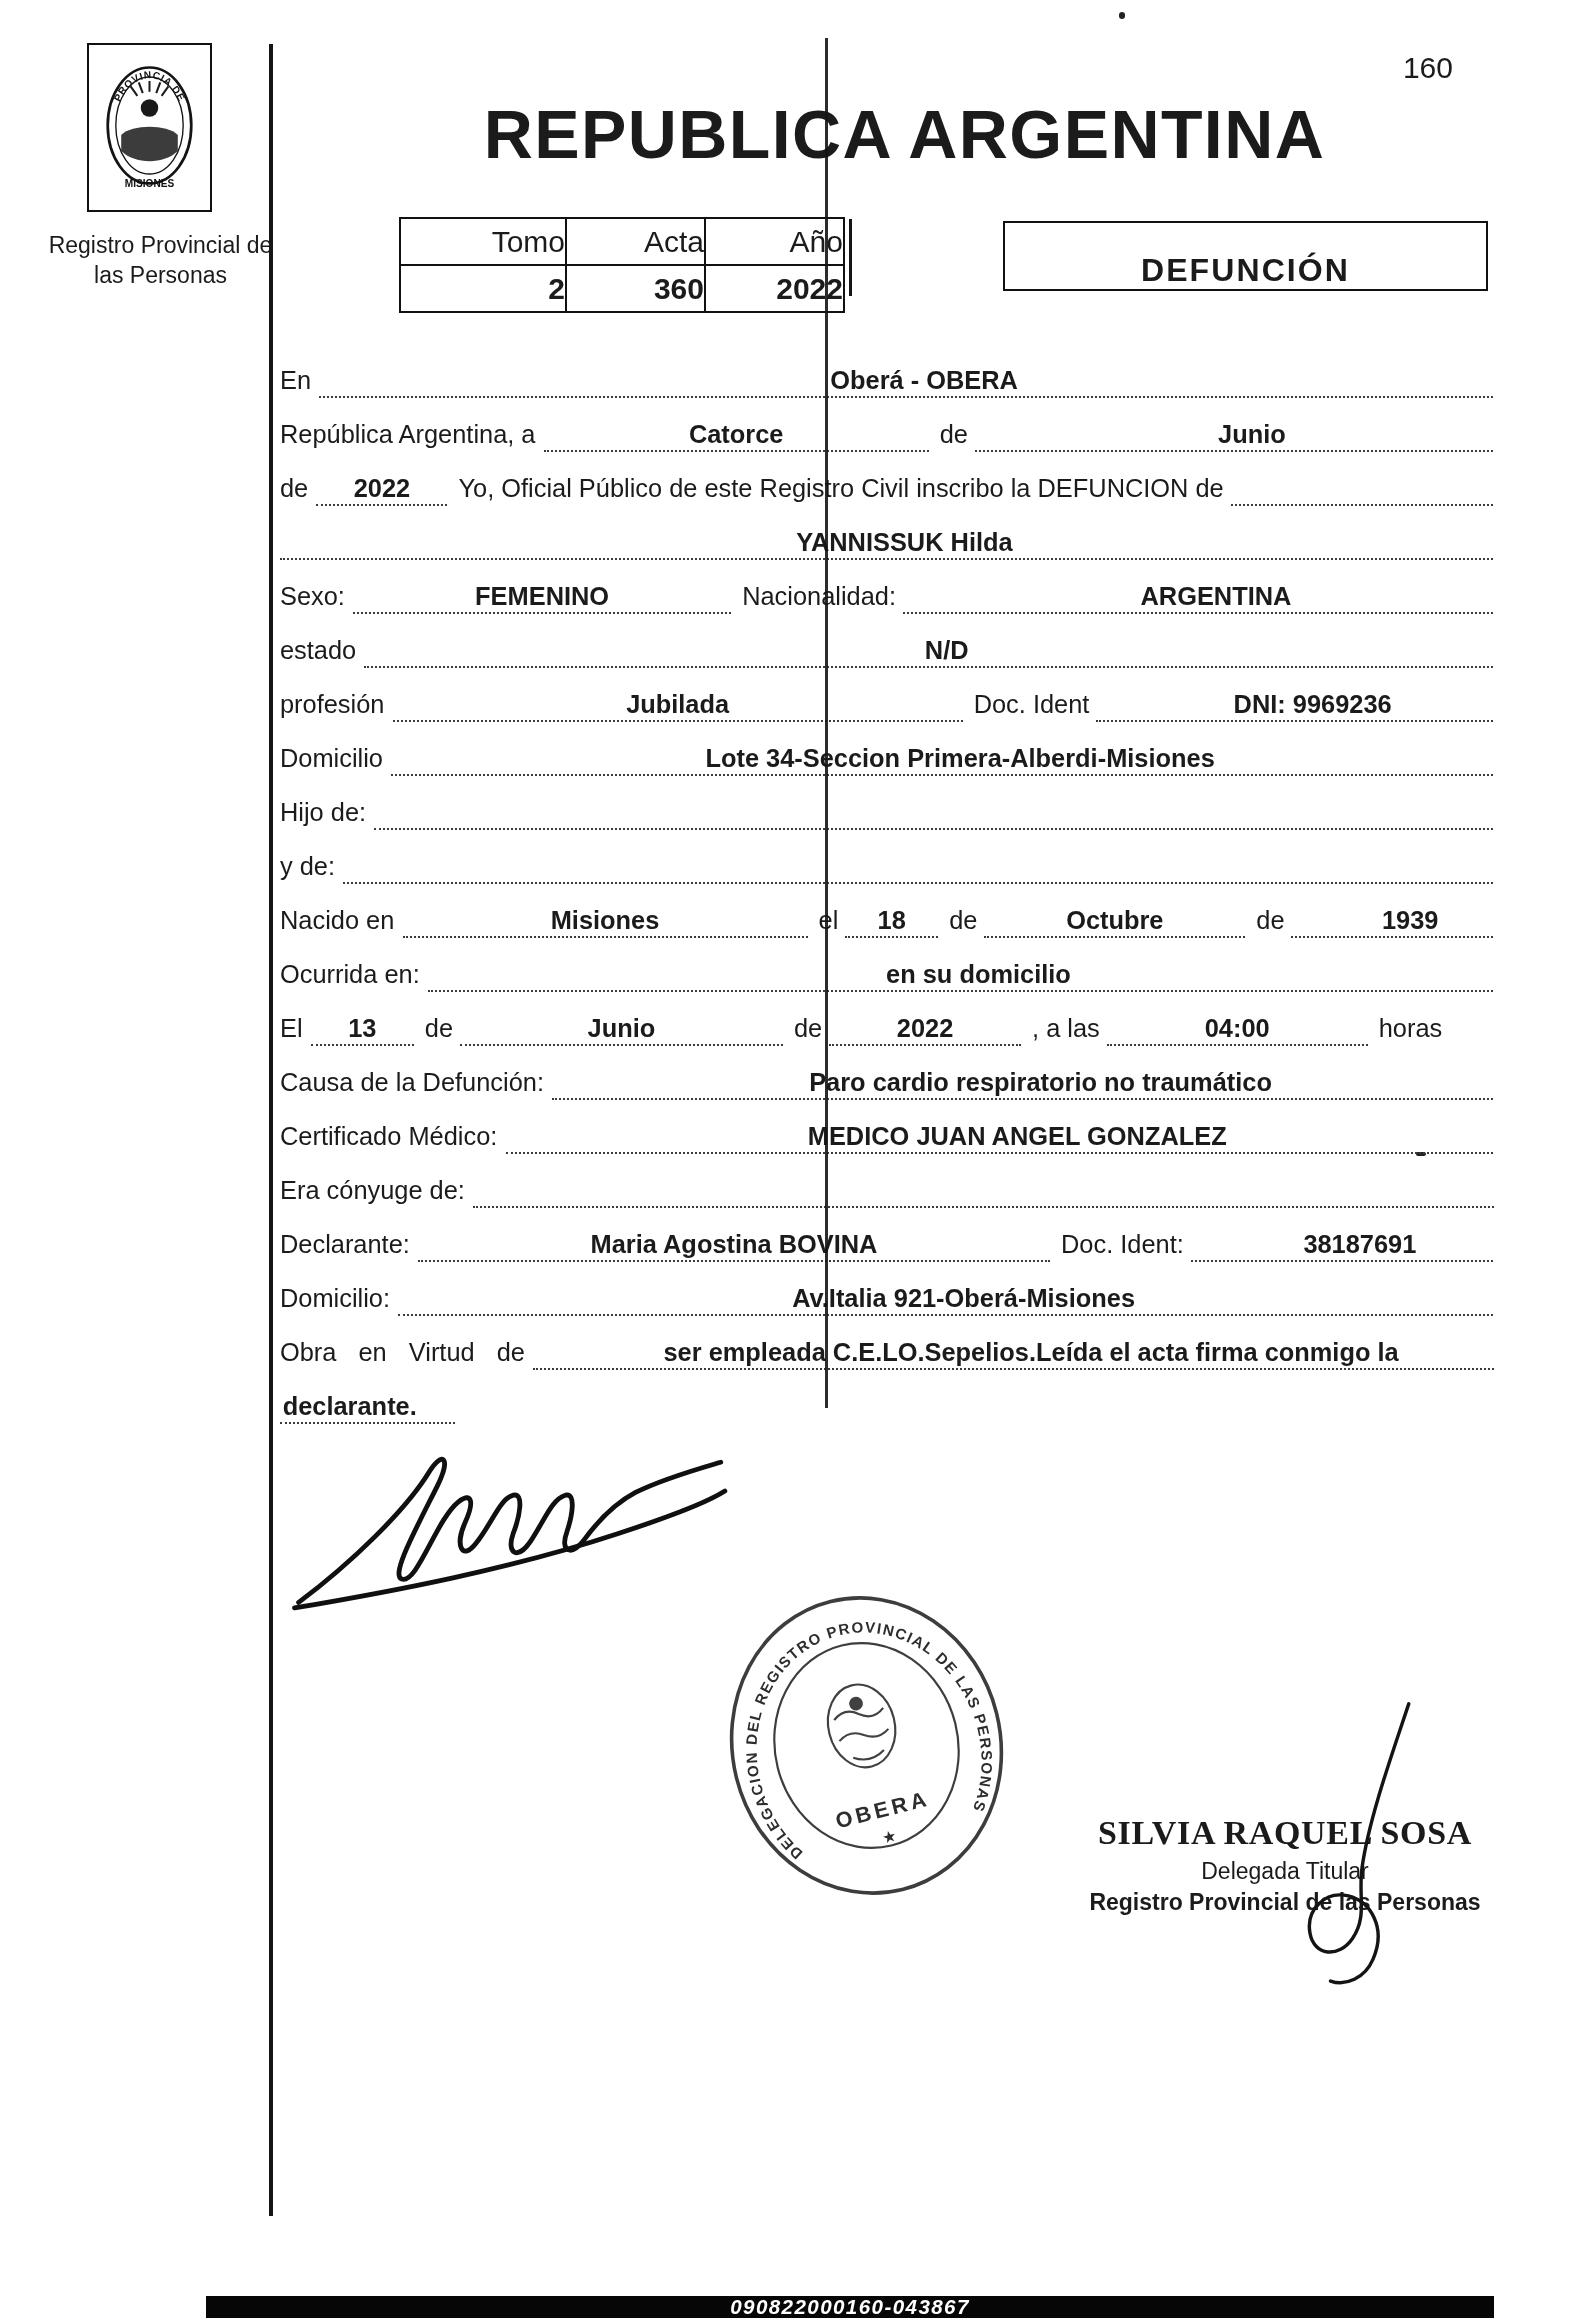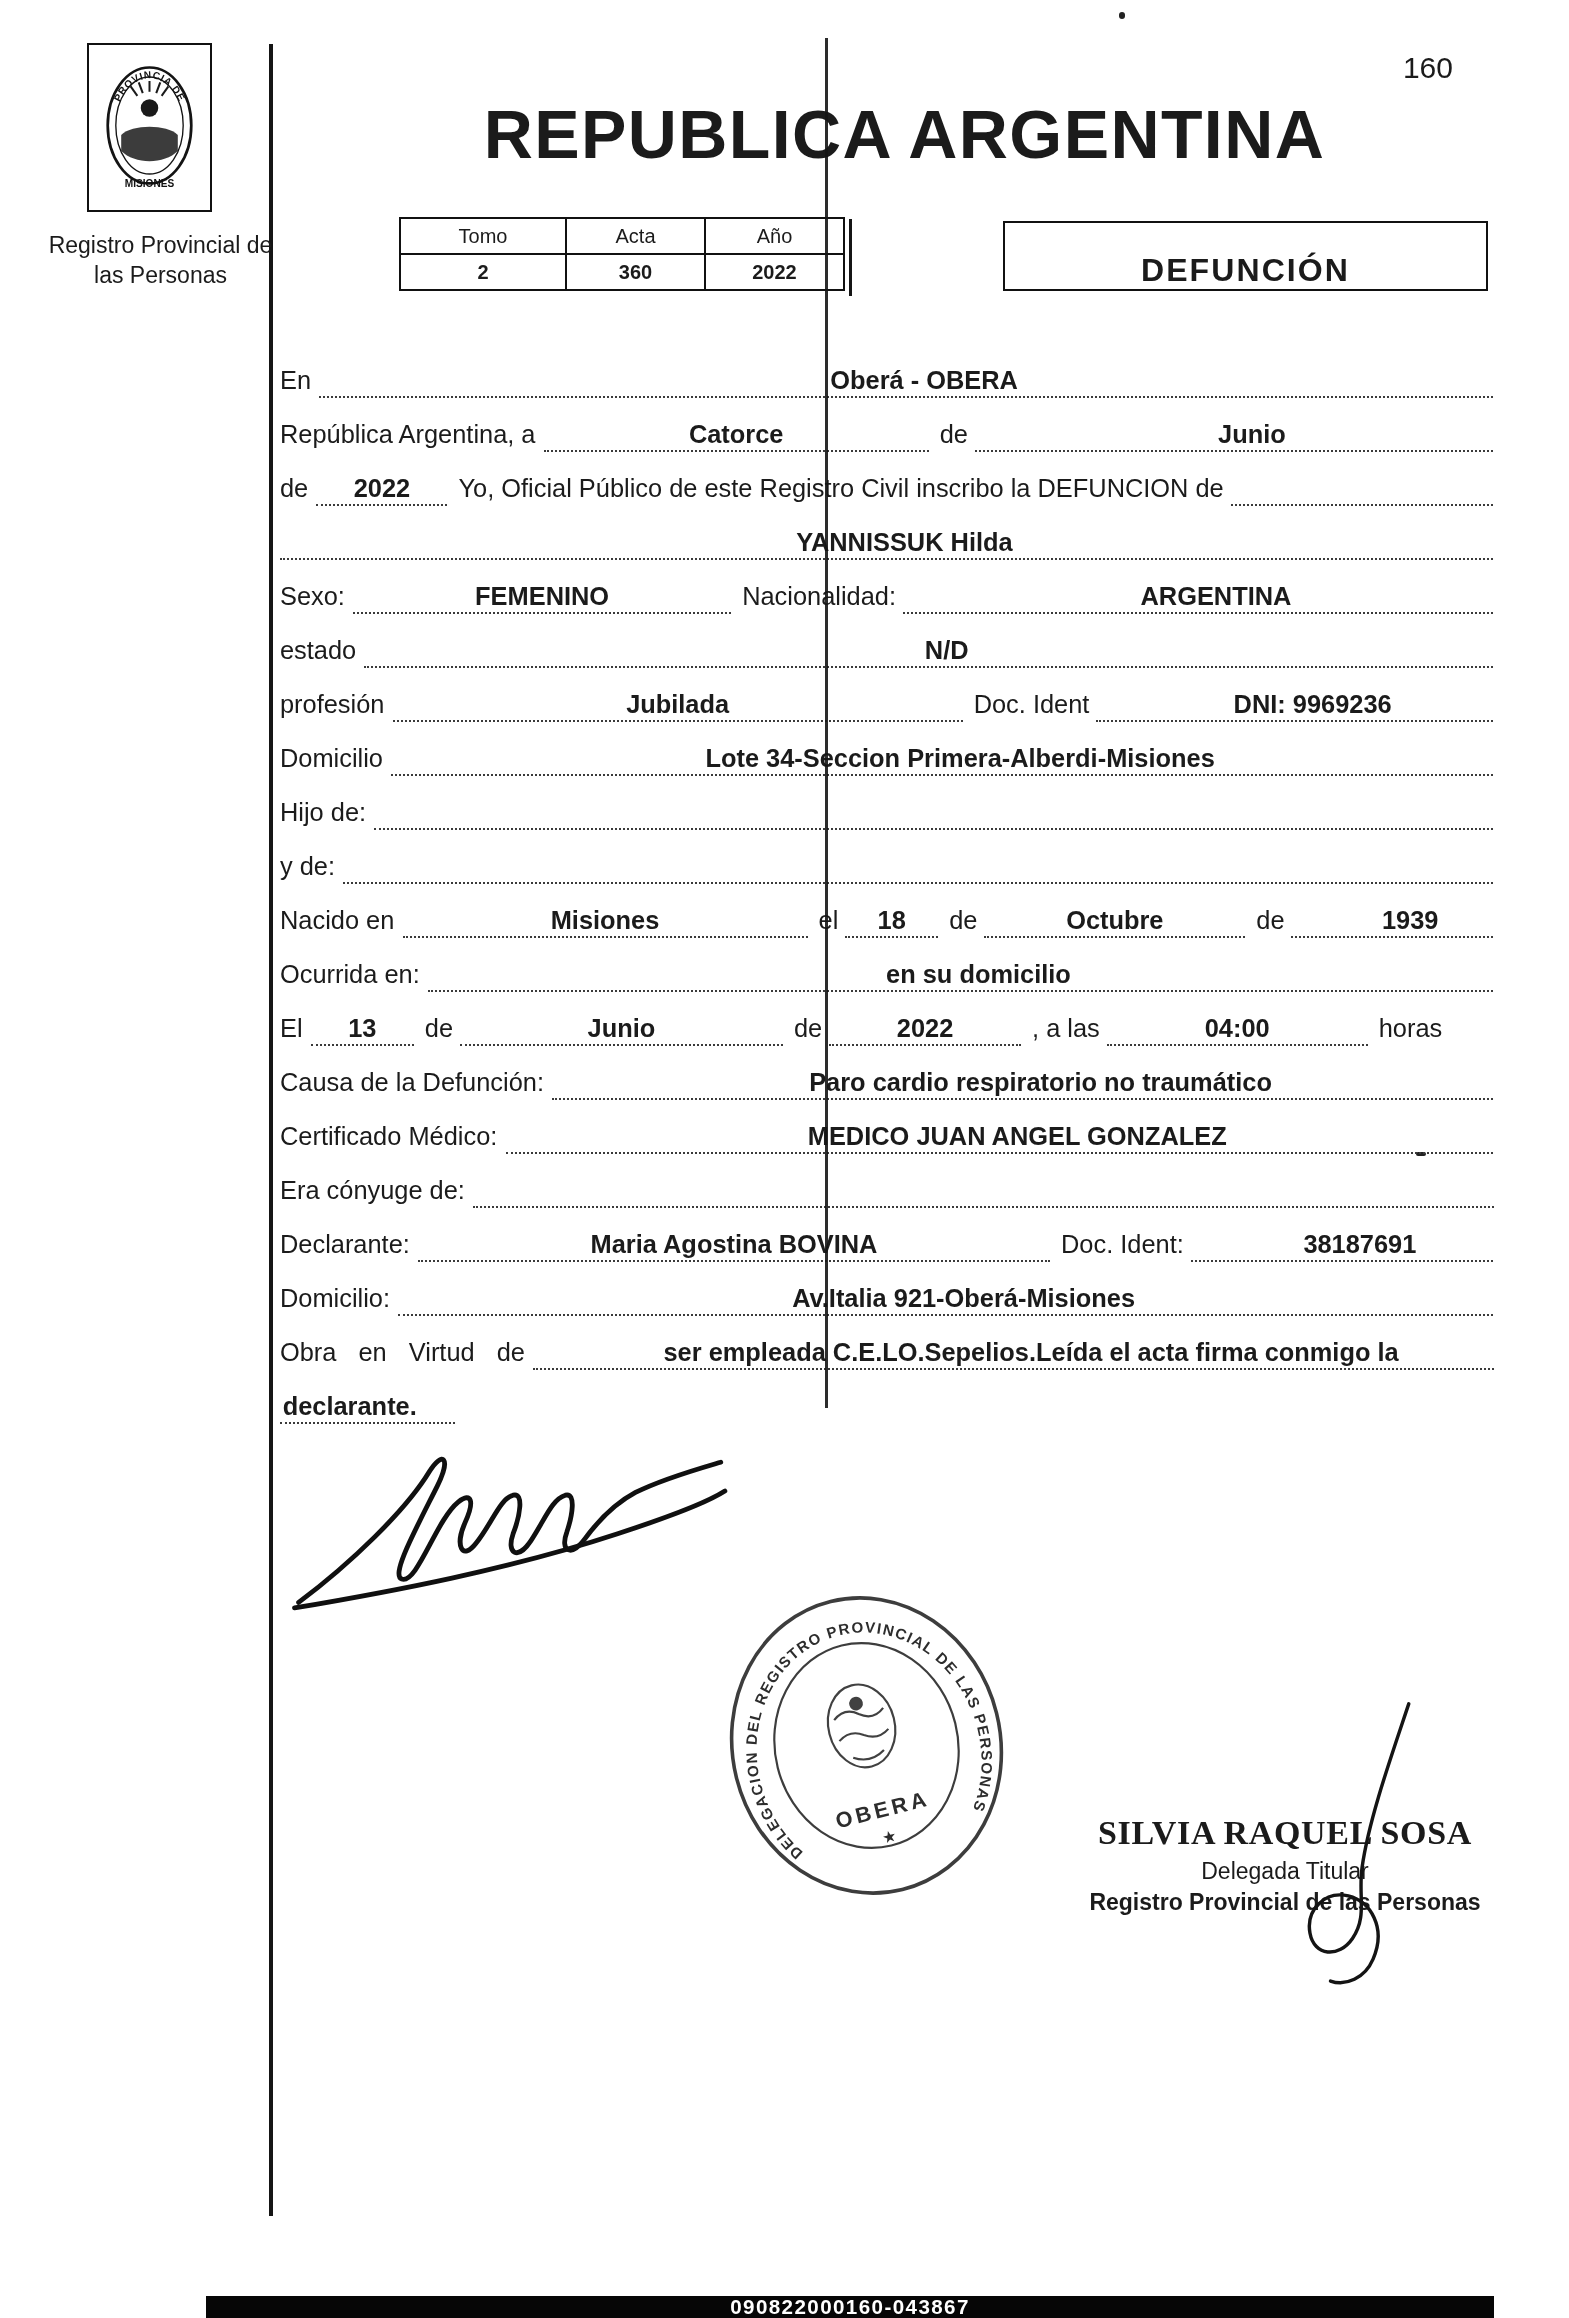--- a/index.html
+++ b/index.html
@@ -17,21 +17,21 @@
   .page-number{position:absolute;top:51px;right:41px;font-size:30px;}
 
   .seal-box{position:absolute;left:87px;top:43px;width:121px;height:165px;border:2.7px solid #111;
     display:flex;align-items:center;justify-content:center;}
   .org-name{position:absolute;left:40px;top:231px;width:241px;text-align:center;font-size:23px;line-height:1.3;}
 
   .title{position:absolute;left:280px;top:95px;width:1249px;text-align:center;
     font-size:68px;font-weight:bold;letter-spacing:1.4px;margin:0;}
 
   .rec-table{position:absolute;left:399px;top:217px;border-collapse:collapse;}
-  .rec-table td{border:2.7px solid #111;font-size:20px;text-align:center;padding:5.5px 0;}
+  .rec-table td{border:2.7px solid #111;font-size:30px;text-align:right;padding:5.5px 0;}
   .rec-table td.c0{width:164px;} .rec-table td.c1{width:137px;} .rec-table td.c2{width:137px;}
   .rec-table tr.vals td{font-weight:600;}
 
   .doc-box{position:absolute;left:1003px;top:221px;width:481px;height:66px;border:2.7px solid #111;
     display:flex;align-items:flex-end;justify-content:center;font-size:32px;letter-spacing:2.1px;font-weight:600;}
 
   .form{position:absolute;left:280px;top:344px;width:1249px;}
   .row{display:flex;align-items:flex-end;height:54px;font-size:25.4px;}
   .lbl{white-space:nowrap;padding:0 8.2px 2.7px 0;}
   .lbl.mid{padding:0 6.9px 2.7px 11px;}
@@ -43,21 +43,21 @@
   .sig-declarant{position:absolute;left:289px;top:1429px;width:440px;height:186px;z-index:20;}
   .stamp{position:absolute;left:722px;top:1587px;width:289px;height:317px;transform:rotate(-14deg);z-index:15;}
 
   .official{position:absolute;left:1058px;top:1814px;width:454px;text-align:center;z-index:10;}
   .official .name{font-family:"Liberation Serif",serif;font-weight:bold;font-size:34px;letter-spacing:0.7px;}
   .official .role{font-size:23px;margin-top:5.5px;}
   .official .org{font-size:23px;font-weight:bold;margin-top:4.1px;}
   .sig-official{position:absolute;left:1244px;top:1697px;width:206px;height:295px;z-index:20;}
 
   .footer-bar{position:absolute;left:206px;right:0;bottom:0;height:23.4px;background:#060606;
-    display:flex;align-items:center;justify-content:center;z-index:30;}
+    display:flex;align-items:center;justify-content:center;z-index:30;font-style:italic;}
   .footer-bar span{color:#fff;font-size:20.6px;font-weight:bold;letter-spacing:1.4px;}
 
   .dot{position:absolute;width:6.2px;height:6.2px;border-radius:50%;background:#222;}
 </style>
 </head>
 <body>
 
 <div class="page">
 
   <div class="vline left"></div>

